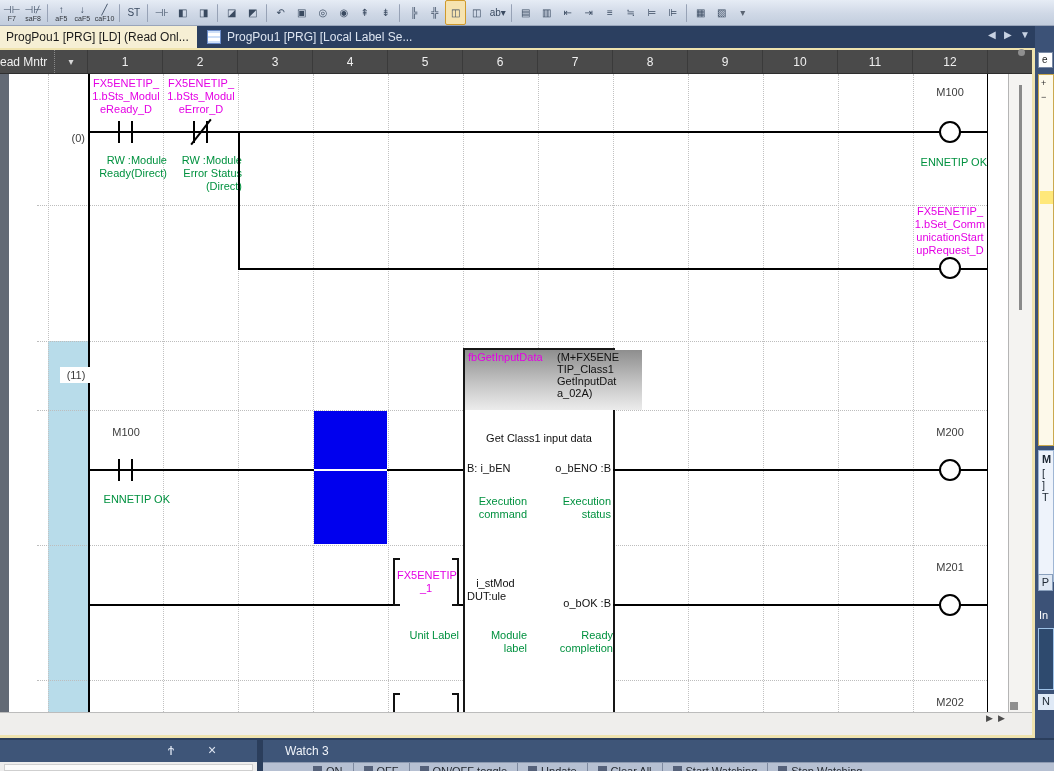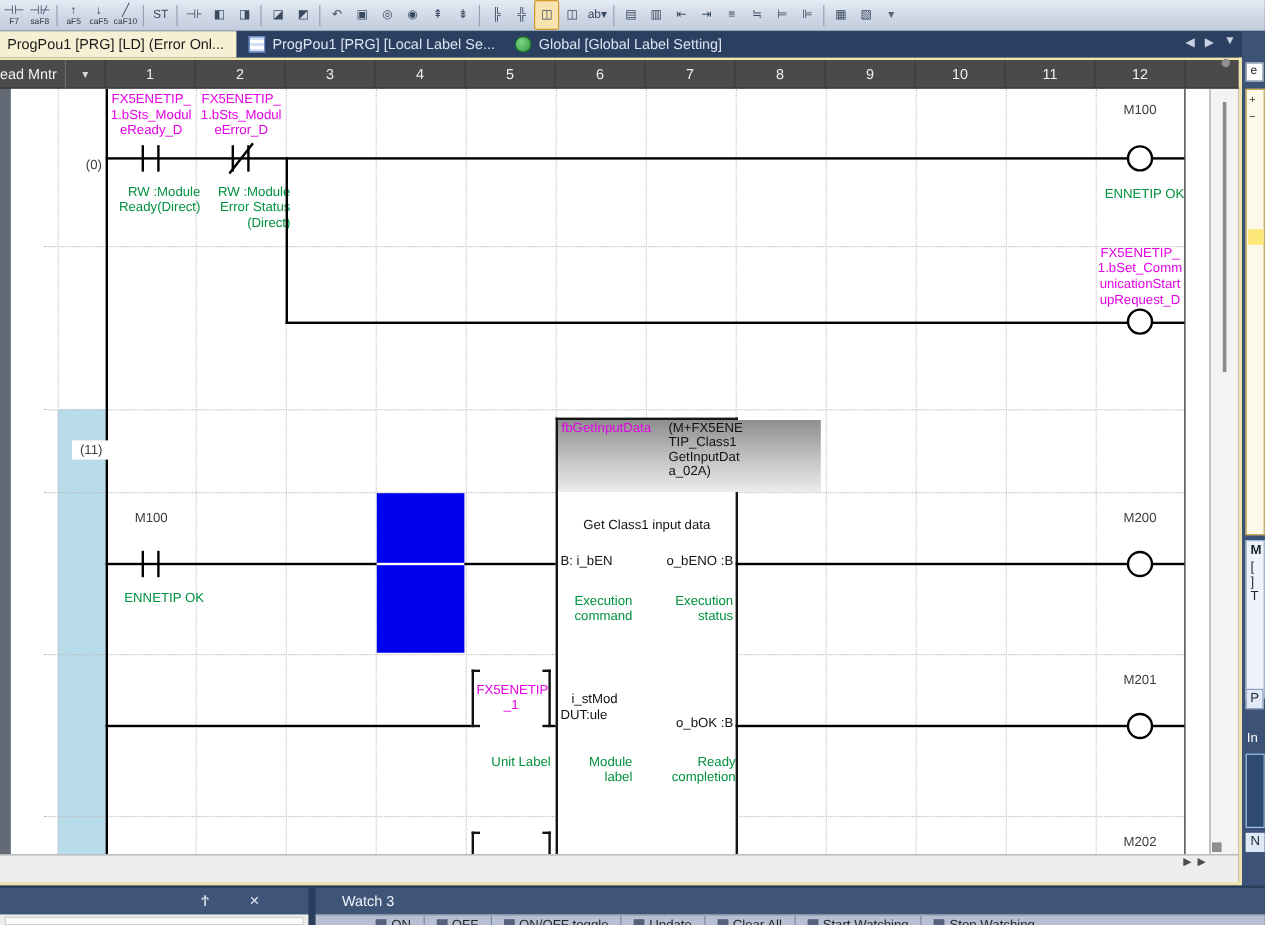--- a/index.html
+++ b/index.html
@@ -69,21 +69,21 @@
   .pre{white-space:pre;}
   .tc{text-align:center;}
   .tr{text-align:right;}
   .lbl{color:#e400e4;}
   .cmt{color:#00913f;text-align:right;}
   .dev{color:#3c3c3c;}
   .rung-col{position:absolute;left:39px;top:267px;width:40px;height:371px;background:#b8dcea;}
   .rung-no{position:absolute;font-size:11px;color:#3c3c3c;}
   .no11{background:#ffffff;text-align:center;}
   .fb{position:absolute;left:454px;top:274px;width:152px;height:364px;background:#ffffff;border-left:2px solid #161616;border-right:2px solid #161616;border-top:2px solid #161616;box-sizing:border-box;}
-  .fb-head{position:absolute;left:0;top:0;width:177px;height:60px;background:linear-gradient(180deg,#8e8e8e 0%,#c9c9c9 60%,#ececec 100%);padding-left:42px;}
+  .fb-head{position:absolute;left:0;top:0;width:177px;height:60px;background:linear-gradient(180deg,#8e8e8e 0%,#c9c9c9 60%,#ececec 100%);}
   .sel-block{position:absolute;left:305px;top:337px;width:73px;height:133px;background:#0000ee;}
   .bracket-l{position:absolute;width:7px;border-left:2px solid #111;border-top:2px solid #111;border-bottom:2px solid #111;box-sizing:border-box;}
   .bracket-r{position:absolute;width:7px;border-right:2px solid #111;border-top:2px solid #111;border-bottom:2px solid #111;box-sizing:border-box;}
   .bracket-l.partial,.bracket-r.partial{border-bottom:none;}
 
   
   .v-margin{position:absolute;left:988px;top:74px;width:20px;height:638px;background:#ffffff;}
   .v-track{position:absolute;left:1008px;top:74px;width:24px;height:638px;background:#f4f3f1;border-left:1px solid #b5b5b5;box-sizing:border-box;}
   .v-thumb{position:absolute;left:1019px;top:85px;width:3px;height:225px;background:#8a8a8a;}
   .v-dot{position:absolute;left:1018px;top:49px;width:7px;height:7px;border-radius:50%;background:#8f8f8f;}
@@ -230,30 +230,26 @@
     <span class="tb-icon">
       <span class="g">▧</span>
     </span>
     <span class="tb-icon plain">
       <span class="g">▾</span>
     </span>
 </div>
 
 <div class="tabbar">
   <div class="tab tab-active">
-    <span>ProgPou1 [PRG] [LD] (Error Onl...</span>
+    <span>ProgPou1 [PRG] [LD] (Read Onl...</span>
 
   </div>
   <div class="tab tab-inactive tab2">
     <span class="icon-table"></span>
     <span>ProgPou1 [PRG] [Local Label Se...</span>
-  </div>
-  <div class="tab tab-inactive tab3">
-    <span class="icon-globe"></span>
-    <span>Global [Global Label Setting]</span>
   </div>
 </div>
 <span class="tabnav" style="left:988px;">◀</span>
 <span class="tabnav" style="left:1004px;">▶</span>
 <span class="tabnav" style="left:1020px;">▼</span>
 
 <div class="gold-top"></div>
 <div class="gold-right"></div>
 <div class="gold-bottom"></div>
 

